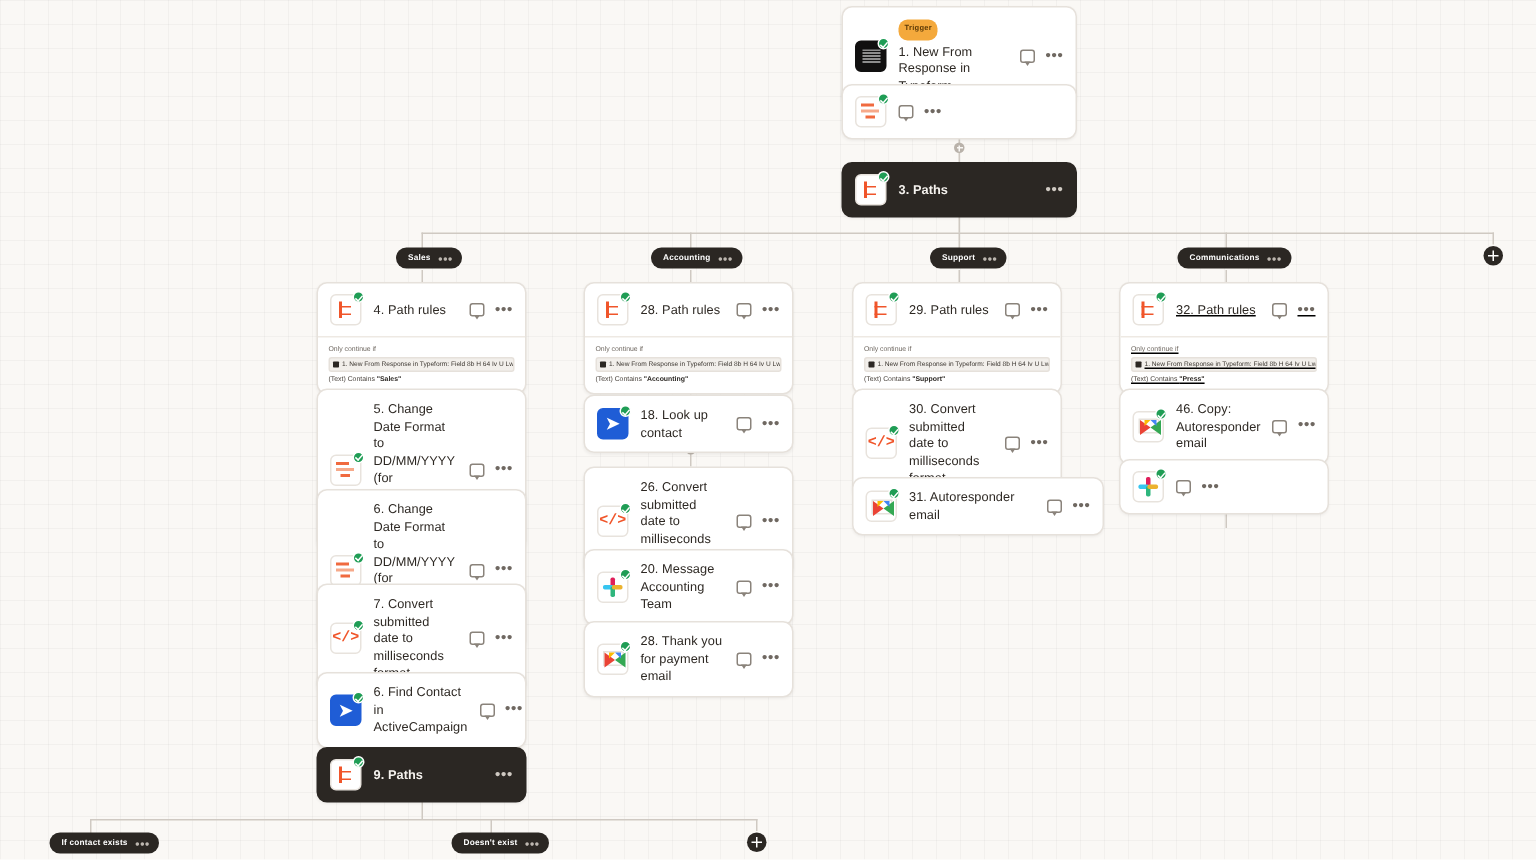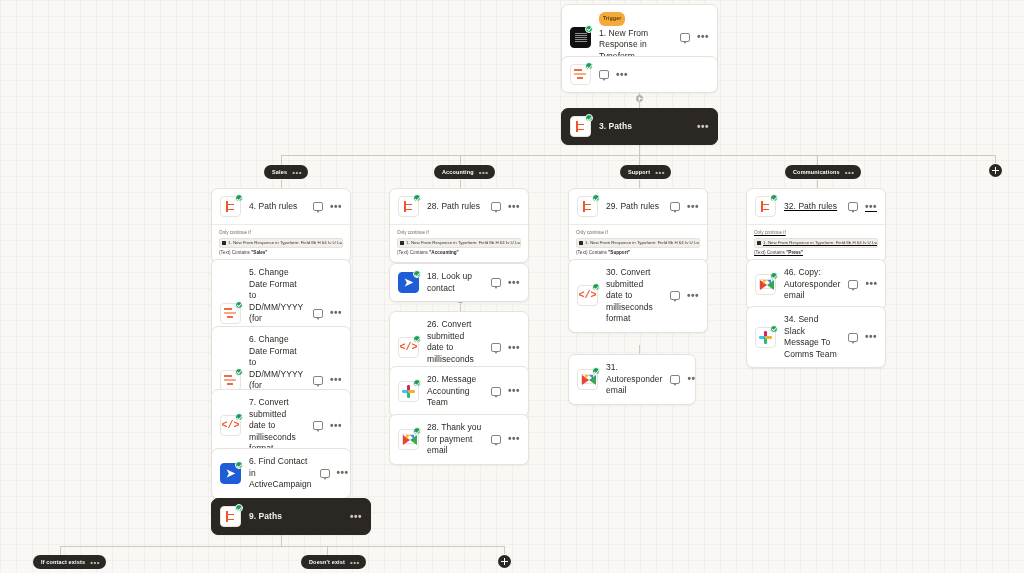--- a/index.html
+++ b/index.html
@@ -443,21 +443,21 @@
         ➤<span class="chk"></span>
       </span>
       <span class="card-title">6. Find Contact in ActiveCampaign</span>
       <span class="card-actions">
         <span class="note-icon"></span>
         <span class="dots">•••</span>
       </span>
     </div>
   </div>
 
-  <div class="card dark" style="left:211px; top:498px; width:160px;">
+  <div class="card dark" style="left:211px; top:498px; width:140px;">
     <div class="card-main">
       <span class="appicon ic-paths">
         <span class="g"></span>
           <span class="chk"></span>
       </span>
       <span class="card-title">9. Paths</span>
       <span class="card-actions">
         <span class="dots">•••</span>
       </span>
     </div>
@@ -576,21 +576,21 @@
         &lt;/&gt;<span class="chk"></span>
       </span>
       <span class="card-title">30. Convert submitted date to milliseconds format</span>
       <span class="card-actions">
         <span class="note-icon"></span>
         <span class="dots">•••</span>
       </span>
     </div>
   </div>
 
-  <div class="card" style="left:568px; top:318px; width:128px;margin-top:36px;">
+  <div class="card" style="left:568px; top:318px; width:168px;">
     <div class="card-main">
       <span class="appicon ic-gmail">
         <span class="g"></span>
           <span class="chk"></span>
       </span>
       <span class="card-title">31. Autoresponder email</span>
       <span class="card-actions">
         <span class="note-icon"></span>
         <span class="dots">•••</span>
       </span>
@@ -639,21 +639,20 @@
     <div class="card-main">
       <span class="appicon ic-slack">
         <span class="g">
             <i class="s1"></i>
             <i class="s2"></i>
             <i class="s3"></i>
             <i class="s4"></i>
           </span>
         <span class="chk"></span>
       </span>
-      <span class="card-title">34. Send Slack Message To Comms Team</span>
       <span class="card-actions">
         <span class="note-icon"></span>
         <span class="dots">•••</span>
       </span>
     </div>
   </div>
 
   <div class="pill" style="left:33px; top:555px;">
     <span>If contact exists</span>
     <span class="dots">•••</span>

